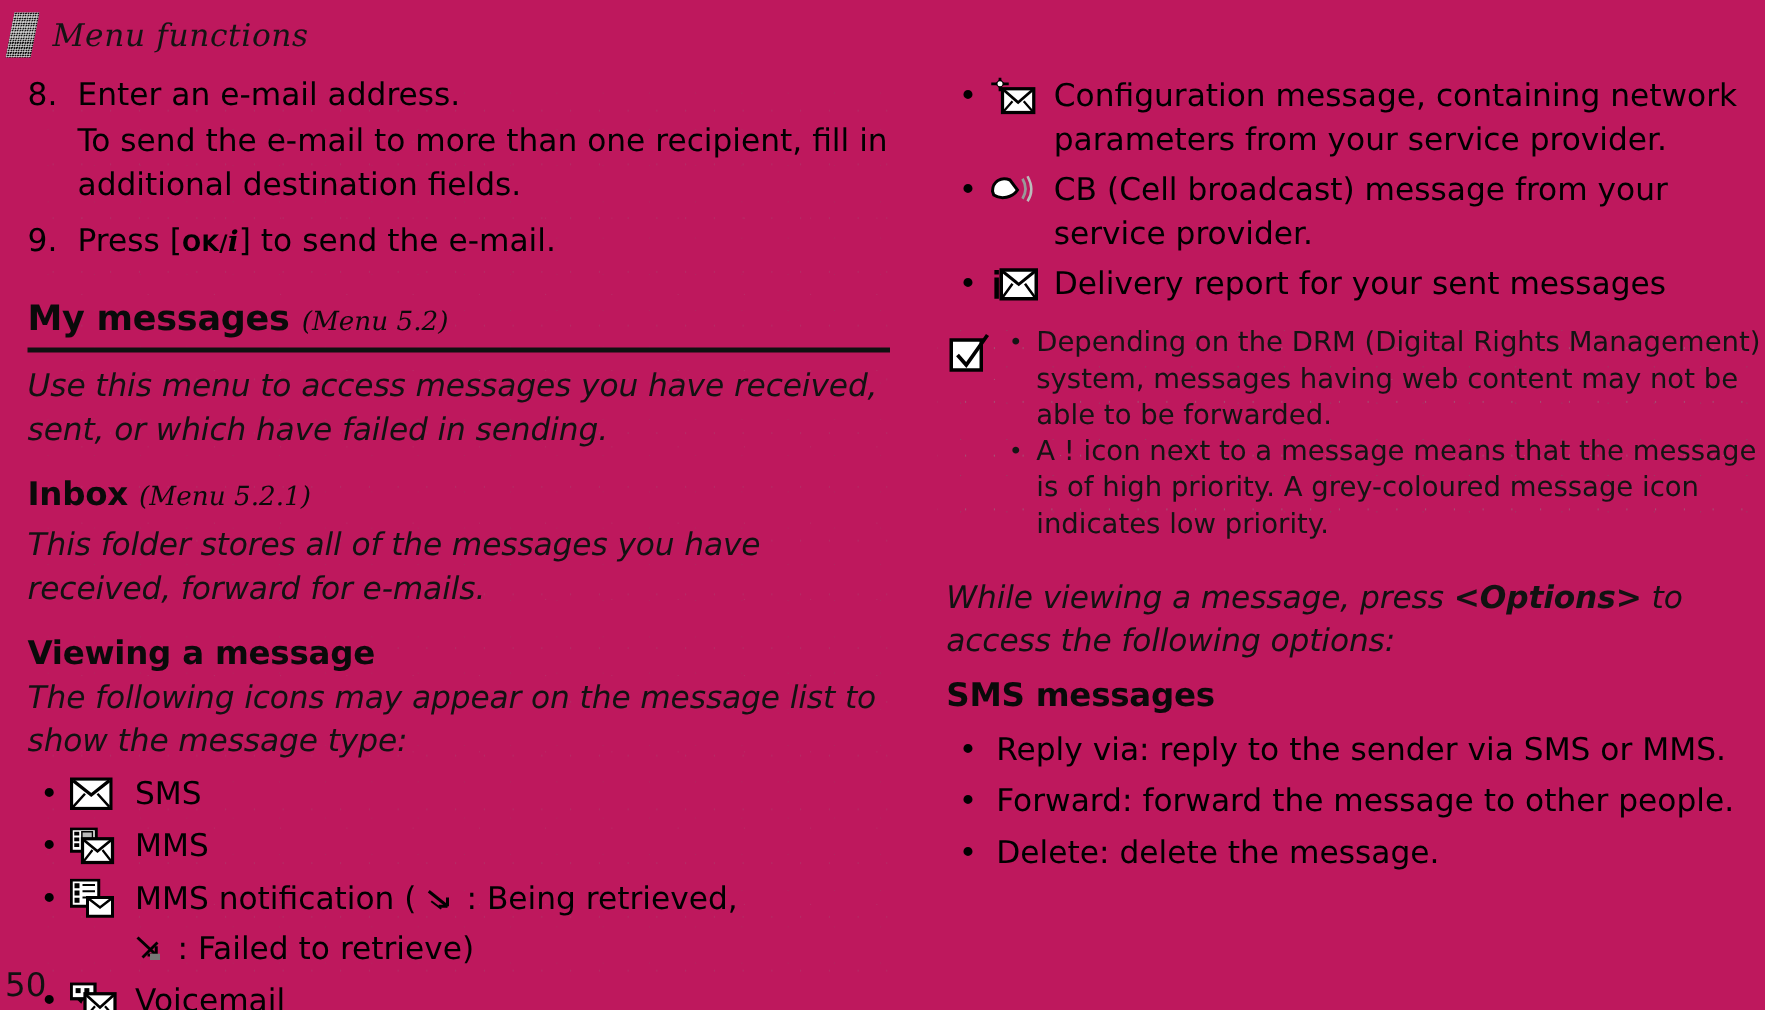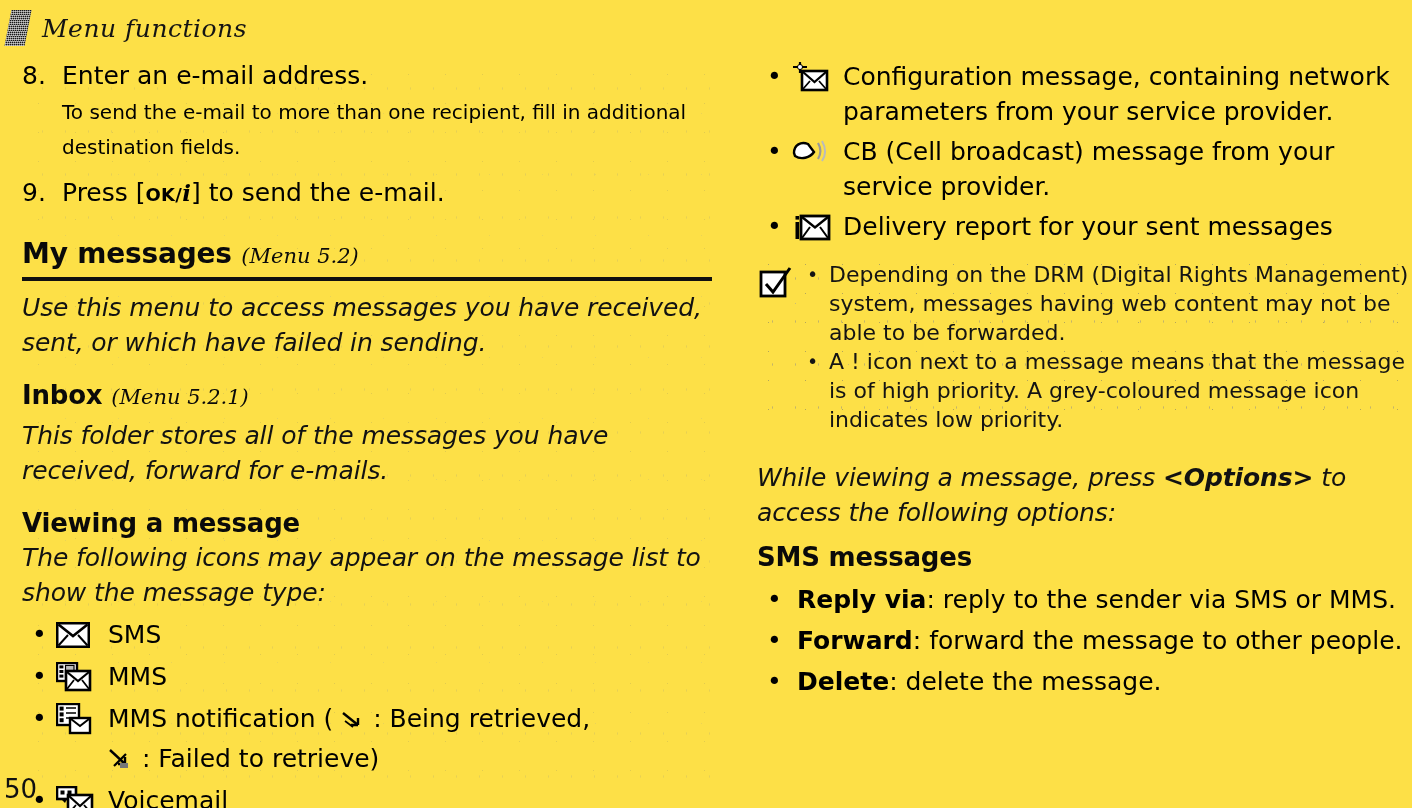--- a/index.html
+++ b/index.html
@@ -9,21 +9,21 @@
     background: #ffffff;
   }
   body {
     font-family: "DejaVu Sans", sans-serif;
     color: #000000;
   }
   #page {
     position: relative;
     width: 1412px;
     height: 808px;
-    background: #fde047;
+    background: #be185d;
     overflow: hidden;
   }
 
   
   .speckle {
     position: absolute;
     pointer-events: none;
     opacity: .5;
     background-image:
       radial-gradient(#6e6e6e 0.6px, transparent 0.7px),
@@ -122,21 +122,21 @@
     font-size: 25px;
     line-height: 35px;
   }
   .step-body {
     flex: 1 1 auto;
     font-size: 25px;
     line-height: 35px;
   }
   .step-cont {
     margin-left: 40px;
-    font-size: 20px;
+    font-size: 25px;
     line-height: 35px;
   }
   .keycap {
     font-weight: bold;
     font-size: 18px;
     letter-spacing: .3px;
   }
   .keycap-i {
     font-family: "DejaVu Serif", serif;
     font-style: italic;
@@ -200,21 +200,21 @@
     font-size: 25px;
     line-height: 35px;
     padding-left: 10px;
     box-sizing: border-box;
   }
   .tbullet .tlabel {
     flex: 1 1 auto;
     font-size: 25px;
     line-height: 35px;
   }
-  .tbullet b { font-weight: bold; }
+  .tbullet b { font-weight: normal; }
 
   
   #note {
     position: relative;
     display: flex;
     align-items: flex-start;
     margin-top: 14px;
     margin-bottom: 10px;
     padding-left: 2px;
   }

